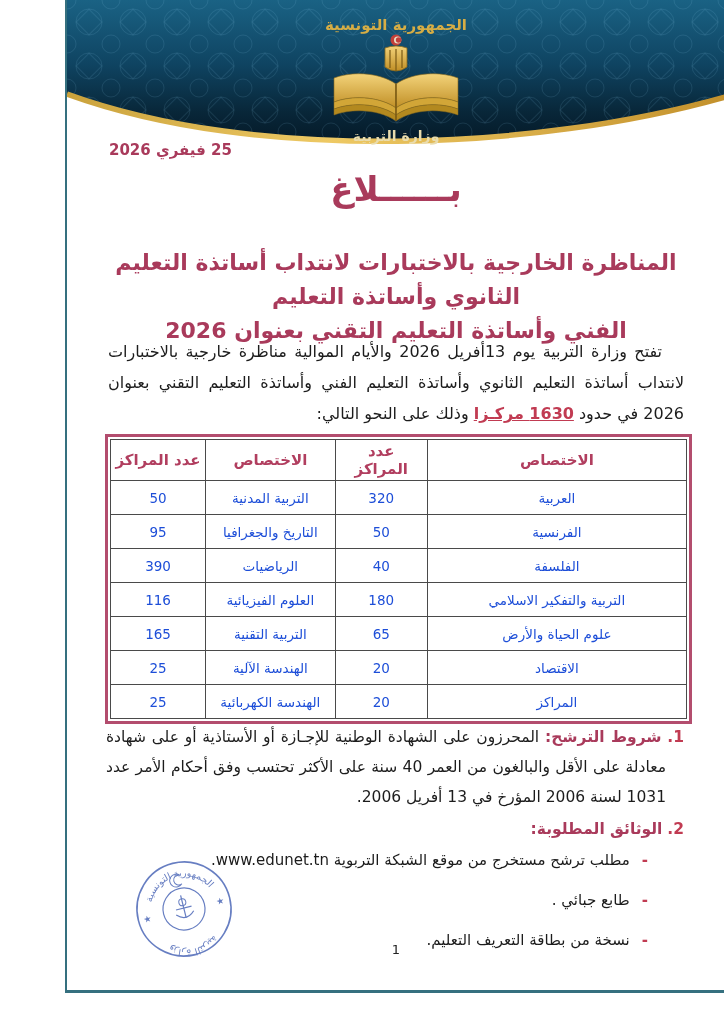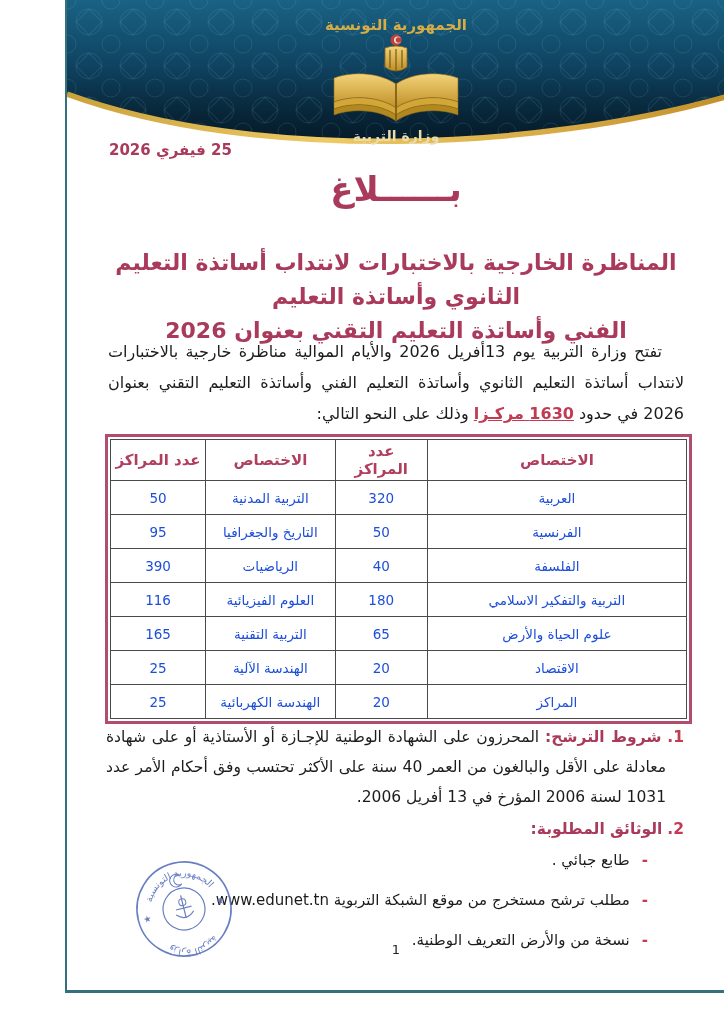--- a/index.html
+++ b/index.html
@@ -200,23 +200,23 @@
         <span class="nnum">1.</span>
         <span class="nlabel">شروط الترشح:</span><span> المحرزون على الشهادة الوطنية للإجـازة أو الأستاذية أو على شهادة معادلة على الأقل والبالغون من العمر 40 سنة على الأكثر تحتسب وفق أحكام الأمر عدد 1031 لسنة 2006 المؤرخ في 13 أفريل 2006.</span>
       </div>
       <div class="note">
         <span class="nnum">2.</span>
         <span class="nlabel">الوثائق المطلوبة:</span>
       </div>
     </div>
 
     <div class="bullets">
+      <div class="bullet"><span class="dash">-</span><span>مطلب ترشح مستخرج من موقع الشبكة التربوية www.edunet.tn.</span></div>
       <div class="bullet"><span class="dash">-</span><span>طابع جبائي .</span></div>
-      <div class="bullet"><span class="dash">-</span><span>مطلب ترشح مستخرج من موقع الشبكة التربوية www.edunet.tn.</span></div>
-      <div class="bullet"><span class="dash">-</span><span>نسخة من والأرض التعريف الوطنية.</span></div>
+      <div class="bullet"><span class="dash">-</span><span>نسخة من بطاقة التعريف التعليم.</span></div>
     </div>
 
     <svg class="stamp" viewBox="-53 -53 106 106" aria-hidden="true">
       <g transform="rotate(-14)" stroke="#5b74bd" fill="none">
         <circle r="47" stroke-width="1.6"></circle>
         <circle r="21" stroke-width="1.2"></circle>
         <path id="arcT" d="M-33,0 A33,33 0 0 1 33,0" stroke="none"></path>
         <path id="arcB" d="M33,8 A33,33 0 0 1 -33,8" stroke="none"></path>
         <text font-size="9.5" fill="#5b74bd" stroke="none" direction="rtl">
           <textPath href="#arcT" startOffset="50%" text-anchor="middle">الجمهورية التونسية</textPath>

